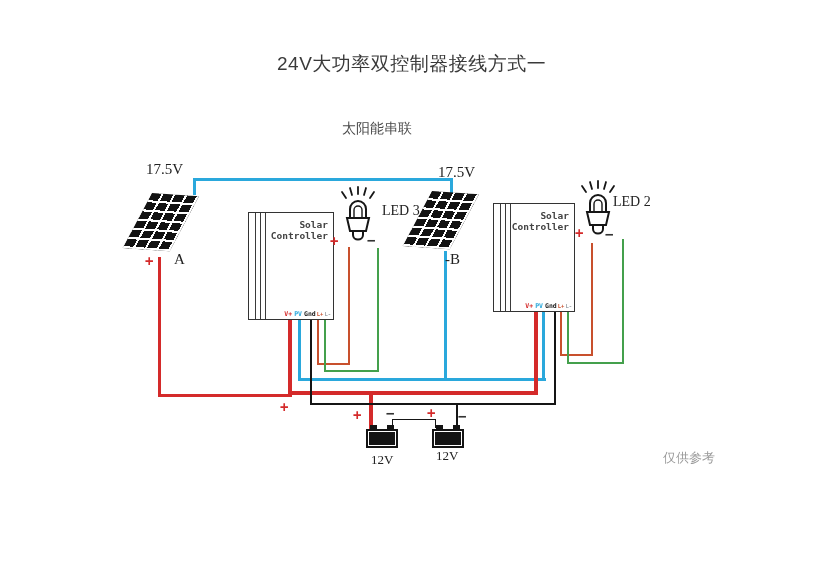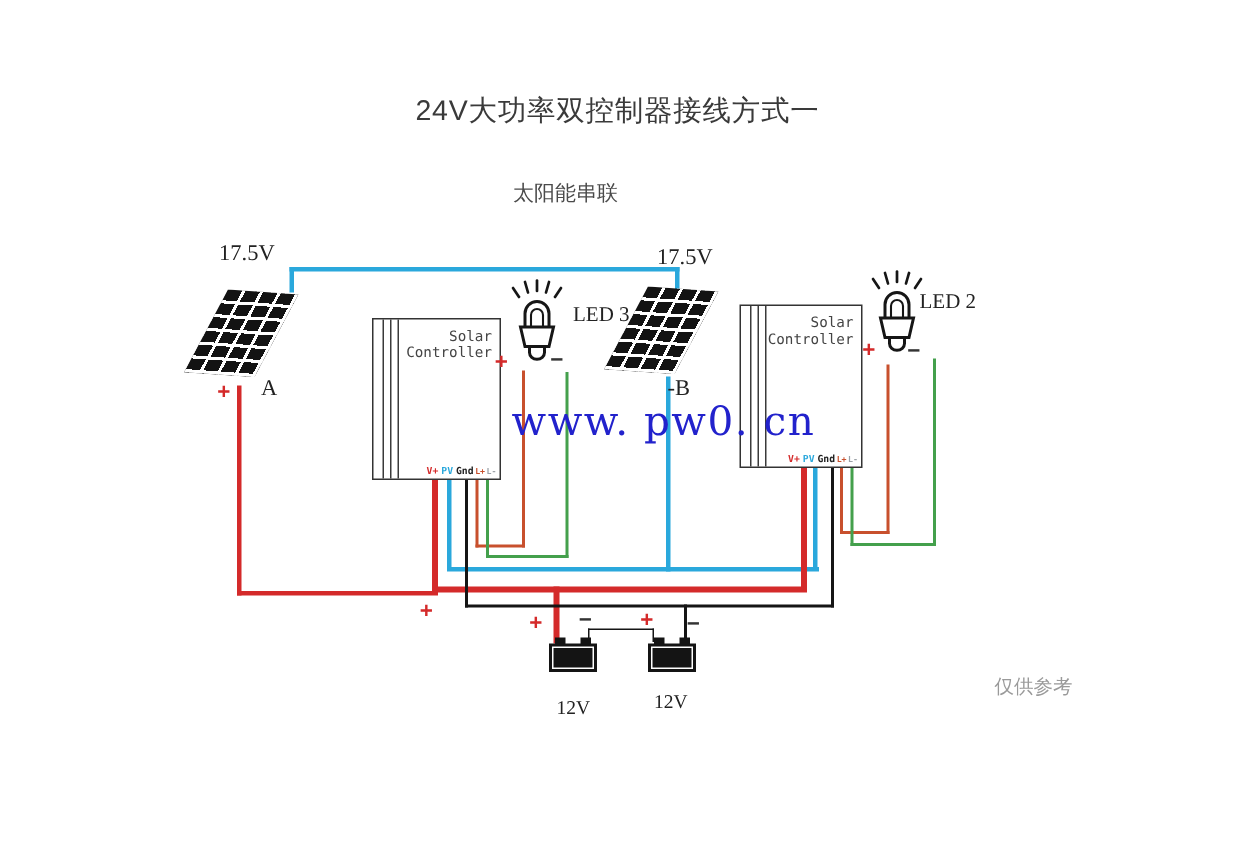--- a/index.html
+++ b/index.html
@@ -6,43 +6,43 @@
   .canvas{position:relative;width:825px;height:570px;background:#fff;overflow:hidden;
           font-family:"Liberation Sans",sans-serif;}
   
   .w{position:absolute;}
   .red{background:#d42a2a;}
   .orange{background:#c8502d;}
   .cyan{background:#2aa8dc;}
   .green{background:#44a04c;}
   .blk{background:#151515;}
   
-  .title{position:absolute;left:277px;top:61px;font-size:19px;color:#3a3a3a;letter-spacing:.5px;white-space:nowrap;}
+  .title{position:absolute;left:277px;top:51px;font-size:19px;color:#3a3a3a;letter-spacing:.5px;white-space:nowrap;}
   .subtitle{position:absolute;left:342px;top:120px;font-size:14px;color:#4a4a4a;white-space:nowrap;}
   .mono{font-family:Liberation Serif, serif;}
   .vlabel{position:absolute;font-size:15px;color:#222;white-space:nowrap;}
   .ledlabel{position:absolute;font-size:14px;color:#222;white-space:nowrap;}
-  .batlabel{position:absolute;font-size:13px;color:#222;white-space:nowrap;margin-top:12px;}
+  .batlabel{position:absolute;font-size:13px;color:#222;white-space:nowrap;}
   .watermark{position:absolute;left:341px;top:266px;font-family:"DejaVu Serif",serif;
              font-size:27px;color:#2222cc;white-space:nowrap;letter-spacing:1px;}
   .footnote{position:absolute;left:663px;top:449px;font-size:13px;color:#9a9a9a;white-space:nowrap;}
   .mark{position:absolute;font-family:"DejaVu Sans Mono",monospace;font-size:14px;font-weight:bold;line-height:1;}
   .mark.r{color:#d42a2a;}
   .mark.d{color:#333;}
   
   .panel{position:absolute;width:47px;height:57px;transform-origin:top left;
          transform:rotate(4deg) skewX(-24deg);background:#131313;
          background-image:
            repeating-linear-gradient(to right, transparent 0 9.6px, #fff 9.6px 11.75px),
            repeating-linear-gradient(to bottom, transparent 0 7.4px, #fff 7.4px 9.5px);}
   
   .controller{position:absolute;background:#fff;border:1px solid #333;}
   .fin{position:absolute;top:0;bottom:0;width:1px;background:#3a3a3a;}
   .ctl-line{position:absolute;right:5px;text-align:center;font-family:"DejaVu Sans Mono",monospace;
-            font-size:9.5px;line-height:11px;color:#444;white-space:nowrap;}
+            font-size:9.5px;line-height:11px;color:#444;white-space:nowrap;font-weight:bold;}
   .terms{position:absolute;bottom:1px;right:2px;font-family:"DejaVu Sans Mono",monospace;
          font-weight:bold;font-size:6.5px;white-space:nowrap;}
   .t{margin-left:2px;}
   .tv{color:#d42a2a;}.tp{color:#2aa8dc;}.tg{color:#222;}
   .tl{color:#c8502d;font-size:5.5px;margin-left:1px;}
   .tm{color:#9aa0a6;font-size:5.5px;margin-left:1px;}
   
   .battery{position:absolute;width:32px;height:19px;background:#141414;}
   .tab{position:absolute;top:-4px;width:7px;height:5px;background:#141414;}
   .cellline{position:absolute;left:2px;top:2px;right:2px;bottom:2px;border:1px solid #fff;}
@@ -152,21 +152,20 @@
     <div class="cellline"></div>
   </div>
   <div class="battery" style="left:432px;top:429px">
     <div class="tab" style="left:4px"></div>
     <div class="tab" style="left:21px"></div>
     <div class="cellline"></div>
   </div>
 
   <div class="title">24V大功率双控制器接线方式一</div>
   <div class="subtitle">太阳能串联</div>
-  <div class="watermark">www. pw0. cn</div>
   <div class="footnote">仅供参考</div>
 
   <div class="vlabel mono" style="left:146px;top:161px">17.5V</div>
   <div class="vlabel mono" style="left:438px;top:164px">17.5V</div>
   <div class="vlabel mono" style="left:174px;top:251px">A</div>
   <div class="vlabel mono" style="left:445px;top:251px">-B</div>
 
   <div class="ledlabel mono" style="left:382px;top:203px">LED 3</div>
   <div class="ledlabel mono" style="left:613px;top:194px">LED 2</div>
 

